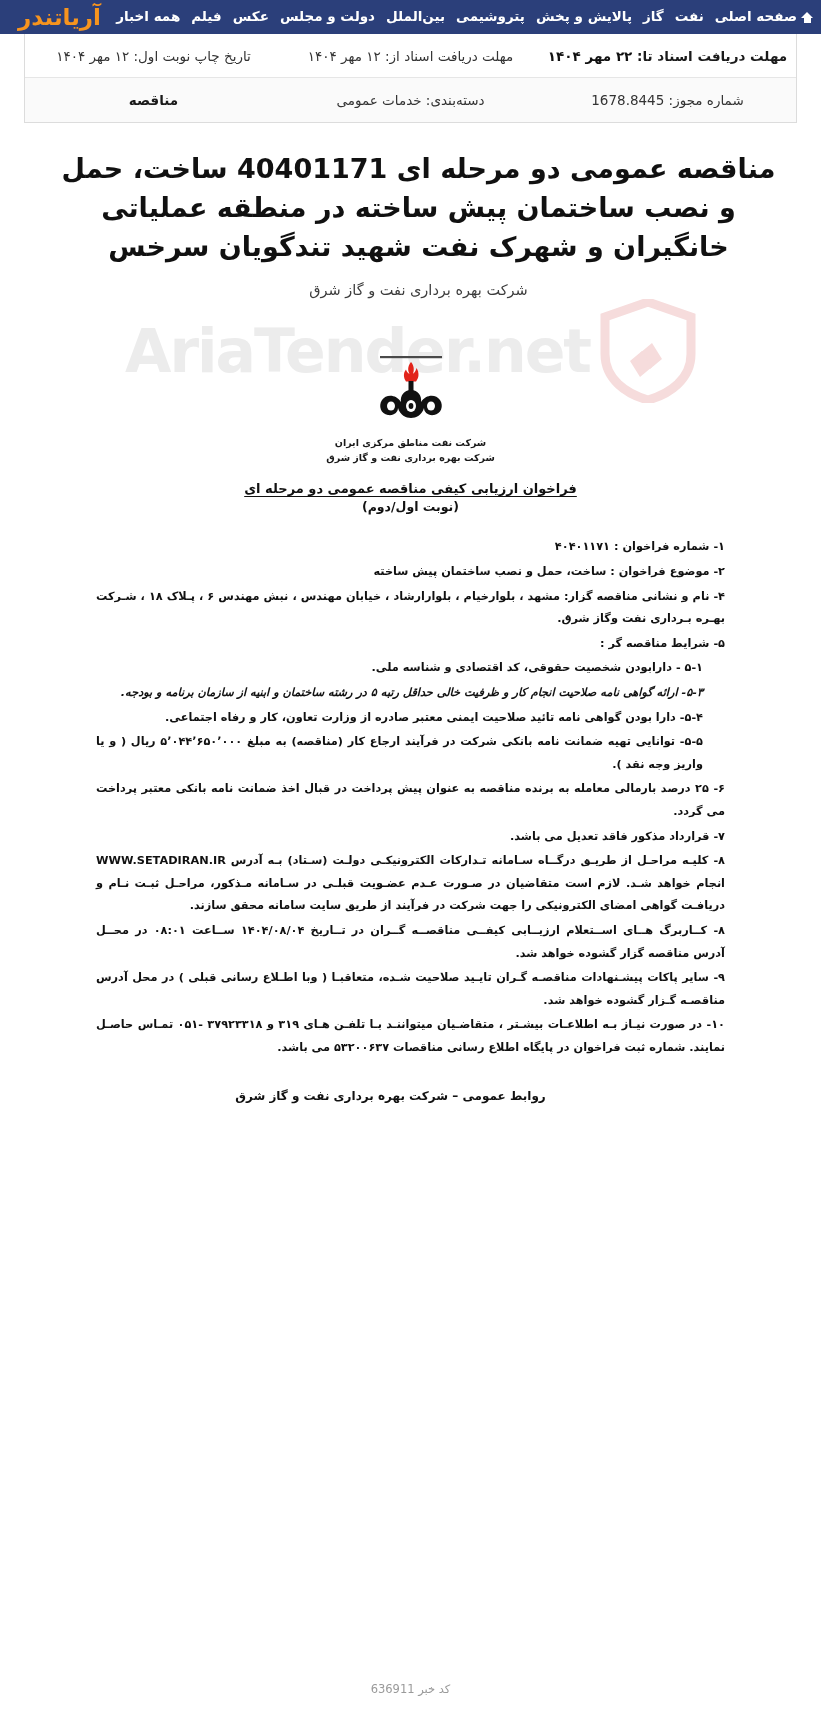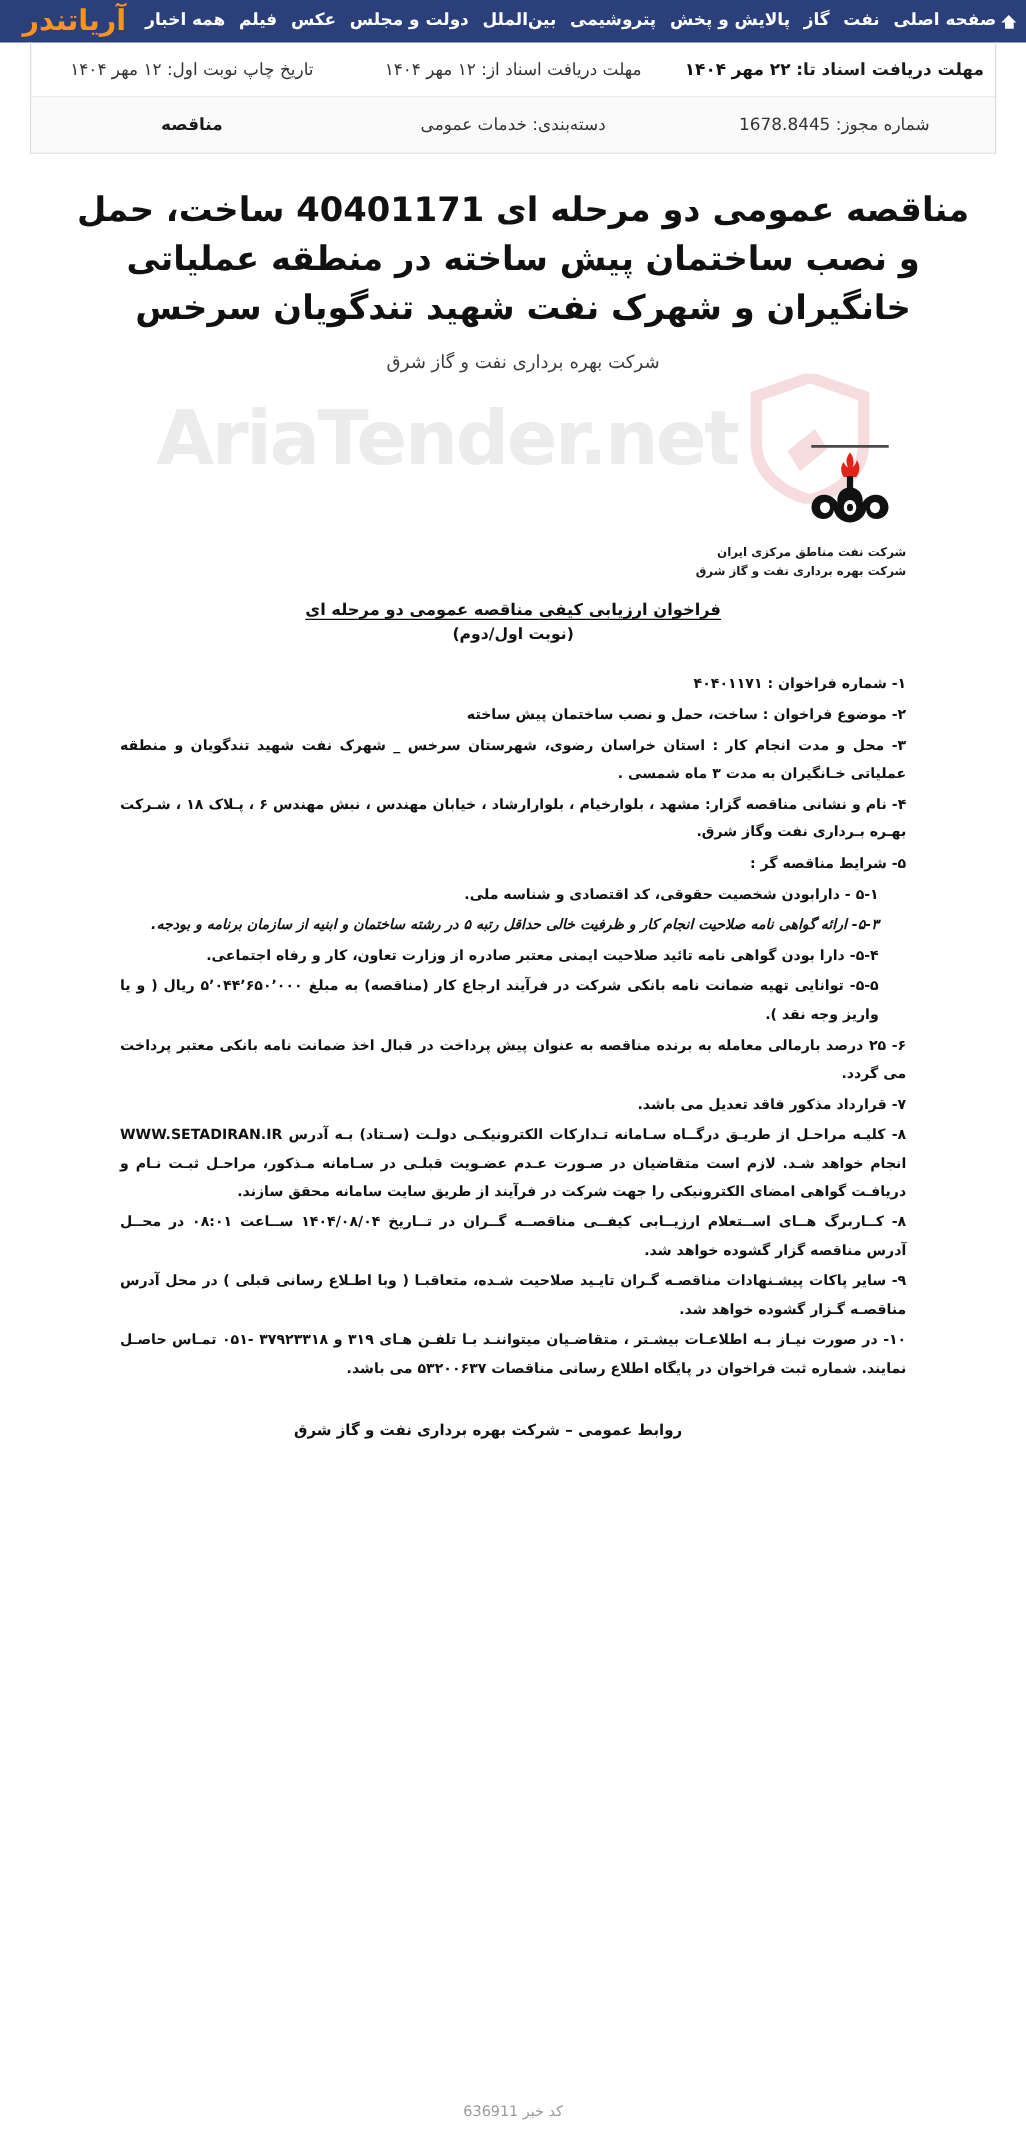--- a/index.html
+++ b/index.html
@@ -153,20 +153,21 @@
   }
 
   
   .doc {
     position: relative;
     z-index: 3;
     padding: 56px 96px 0 96px;
     direction: rtl;
   }
   .logo-area {
+    text-align: center;
     margin-bottom: 8px;
   }
   .nioc-logo {
     display: inline-block;
     width: 90px;
     height: 76px;
     position: relative;
   }
   .logo-caption-1, .logo-caption-2 {
     font-size: 9.5px;
@@ -320,21 +321,20 @@
     </div>
 
     <div class="doc-heading">
       <div class="line1">فراخوان ارزیابی کیفی مناقصه عمومی دو مرحله ای</div>
       <div class="line2">(نوبت اول/دوم)</div>
     </div>
 
     <div class="clauses">
       <div class="clause">۱- شماره فراخوان : ۴۰۴۰۱۱۷۱</div>
       <div class="clause">۲- موضوع فراخوان : ساخت، حمل و نصب ساختمان پیش ساخته</div>
-      <div class="clause">۳- محل و مدت انجام کار : استان خراسان رضوی، شهرستان سرخس _ شهرک نفت شهید تندگویان و منطقه عملیاتی خـانگیران به مدت ۳ ماه شمسی .</div>
       <div class="clause">۴- نام و نشانی مناقصه گزار: مشهد ، بلوارخیام ، بلوارارشاد ، خیابان مهندس ، نبش مهندس ۶ ، پـلاک ۱۸ ، شـرکت بهـره بـرداری نفت وگاز شرق.</div>
       <div class="clause">۵- شرایط مناقصه گر :</div>
       <div class="clause indent">۵-۱ - دارابودن شخصیت حقوقی، کد اقتصادی و شناسه ملی.</div>
       <div class="clause indent ital">۵-۳- ارائه گواهی نامه صلاحیت انجام کار و ظرفیت خالی حداقل رتبه ۵ در رشته ساختمان و ابنیه از سازمان برنامه و بودجه.</div>
       <div class="clause indent">۵-۴- دارا بودن گواهی نامه تائید صلاحیت ایمنی معتبر صادره از وزارت تعاون، کار و رفاه اجتماعی.</div>
       <div class="clause indent">۵-۵- توانایی تهیه ضمانت نامه بانکی شرکت در فرآیند ارجاع کار (مناقصه) به مبلغ ۵٬۰۴۴٬۶۵۰٬۰۰۰ ریال ( و یا واریز وجه نقد ).</div>
       <div class="clause">۶- ۲۵ درصد بارمالی معامله به برنده مناقصه به عنوان پیش پرداخت در قبال اخذ ضمانت نامه بانکی معتبر پرداخت می گردد.</div>
       <div class="clause">۷- قرارداد مذکور فاقد تعدیل می باشد.</div>
       <div class="clause">
         <span>۸- کلیـه مراحـل از طریـق درگــاه سـامانه تـدارکات الکترونیکـی دولـت (سـتاد) بـه آدرس WWW.SETADIRAN.IR انجام خواهد شـد. لازم است متقاضیان در صـورت عـدم عضـویت قبلـی در سـامانه مـذکور، مراحـل ثبـت نـام و دریافـت گواهی امضای الکترونیکی را جهت شرکت در فرآیند از طریق سایت سامانه محقق سازند.</span>

